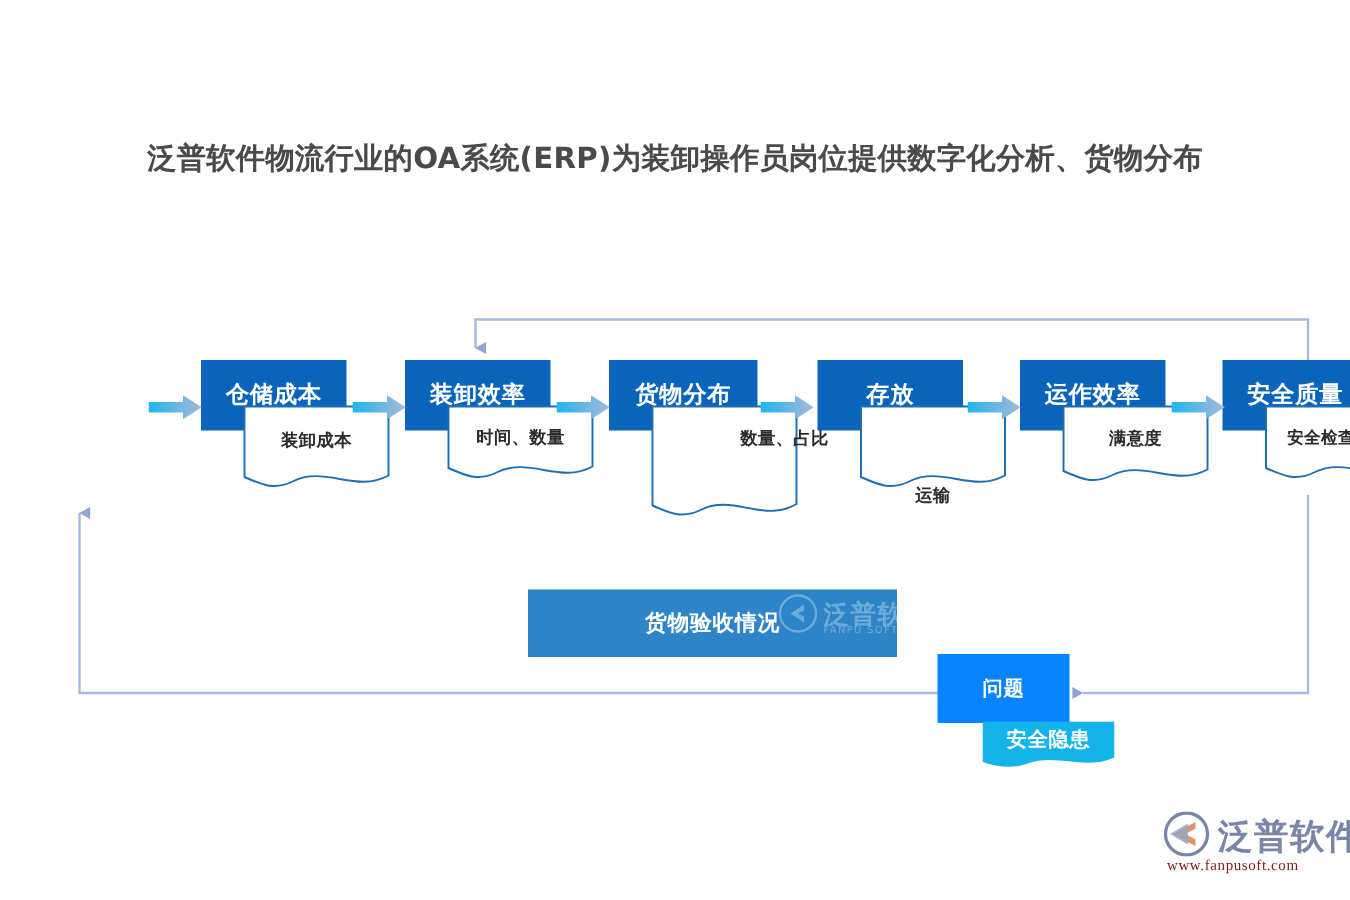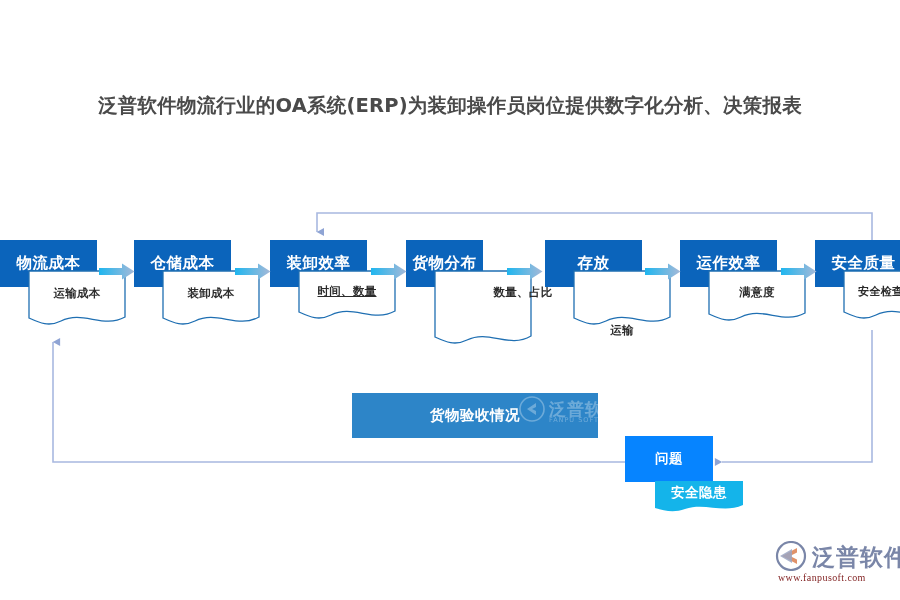--- a/index.html
+++ b/index.html
@@ -190,21 +190,21 @@
     font-family: "Liberation Serif", serif;
     letter-spacing: 0.4px;
     white-space: nowrap;
   }
 </style>
 </head>
 <body>
 
 <div id="stage">
 
-  <div id="page-title">泛普软件物流行业的OA系统(ERP)为装卸操作员岗位提供数字化分析、决策报表</div>
+  <div id="page-title">泛普软件物流行业的OA系统(ERP)为装卸操作员岗位提供数字化分析、货物分布</div>
 
   <svg id="connectors" viewBox="0 0 900 600" xmlns="http://www.w3.org/2000/svg">
     <defs>
       <marker id="arrowdown" markerWidth="9" markerHeight="9" refX="4.5" refY="7.5" orient="auto" markerUnits="userSpaceOnUse">
         <path d="M0.5,0.5 L4.5,7.8 L8.5,0.5 Z" fill="#8fa4d4"></path>
       </marker>
       <marker id="arrowup" markerWidth="9" markerHeight="9" refX="4.5" refY="1.2" orient="auto" markerUnits="userSpaceOnUse">
         <path d="M0.5,8.3 L4.5,1.0 L8.5,8.3 Z" fill="#8fa4d4"></path>
       </marker>
       <marker id="arrowleft" markerWidth="9" markerHeight="9" refX="1.2" refY="4.5" orient="auto" markerUnits="userSpaceOnUse">
@@ -218,58 +218,47 @@
 
     <g>
       <path d="M872,330 L872,462 L722,462" fill="none" stroke="#a8b8e0" stroke-width="1.6" marker-end="url(#arrowleft)"></path>
     </g>
 
     <g>
       <path d="M625,462 L53,462 L53,342" fill="none" stroke="#a8b8e0" stroke-width="1.6" marker-end="url(#arrowup)"></path>
     </g>
   </svg>
 
-  <div class="node" style="left:0px; top:240px; width:98px; height:118px;">
+
+  <div class="node" style="left:134px; top:240px; width:98px; height:118px;">
     <div class="node-head" style="width:97px; height:47px;">
-      <span>物流成本</span>
+      <span>仓储成本</span>
     </div>
     <div class="node-note" style="top:30px; width:98px; height:57px;">
       <svg width="98" height="60" viewBox="0 0 98 60" xmlns="http://www.w3.org/2000/svg">
         <path d="M1,1 L97,1 L97,47 C75,59 55,40 33,51 C21,57 12,53 1,48 Z" fill="#ffffff" stroke="#1f6fb2" stroke-width="1.3"></path>
       </svg>
-      <span class="node-note-label" style="top:16px;">运输成本</span>
-    </div>
-  </div>
-
-  <div class="node" style="left:134px; top:240px; width:98px; height:118px;">
-    <div class="node-head" style="width:97px; height:47px;">
-      <span>仓储成本</span>
-    </div>
-    <div class="node-note" style="top:30px; width:98px; height:57px;">
-      <svg width="98" height="60" viewBox="0 0 98 60" xmlns="http://www.w3.org/2000/svg">
-        <path d="M1,1 L97,1 L97,47 C75,59 55,40 33,51 C21,57 12,53 1,48 Z" fill="#ffffff" stroke="#1f6fb2" stroke-width="1.3"></path>
-      </svg>
       <span class="node-note-label" style="top:16px;">装卸成本</span>
     </div>
   </div>
 
   <div class="node" style="left:270px; top:240px; width:98px; height:118px;">
     <div class="node-head" style="width:97px; height:47px;">
       <span>装卸效率</span>
     </div>
     <div class="node-note" style="top:30px; width:98px; height:50px;">
       <svg width="98" height="54" viewBox="0 0 98 54" xmlns="http://www.w3.org/2000/svg">
         <path d="M1,1 L97,1 L97,41 C75,53 55,34 33,45 C21,51 12,47 1,42 Z" fill="#ffffff" stroke="#1f6fb2" stroke-width="1.3"></path>
       </svg>
-      <span class="node-note-label" style="top:14px;text-decoration:underline;">时间、数量</span>
+      <span class="node-note-label" style="top:14px;">时间、数量</span>
     </div>
   </div>
 
   <div class="node" style="left:406px; top:240px; width:98px; height:130px;">
-    <div class="node-head" style="width:77px; height:47px;">
+    <div class="node-head" style="width:99px; height:47px;">
       <span>货物分布</span>
     </div>
     <div class="node-note" style="top:30px; width:98px; height:75px;">
       <svg width="98" height="80" viewBox="0 0 98 80" xmlns="http://www.w3.org/2000/svg">
         <path d="M1,1 L97,1 L97,66 C75,79 55,59 33,70 C21,76 12,72 1,67 Z" fill="#ffffff" stroke="#1f6fb2" stroke-width="1.3"></path>
       </svg>
       <span class="node-note-label" style="top:15px;margin-left:40px;">数量、占比</span>
     </div>
   </div>
 

